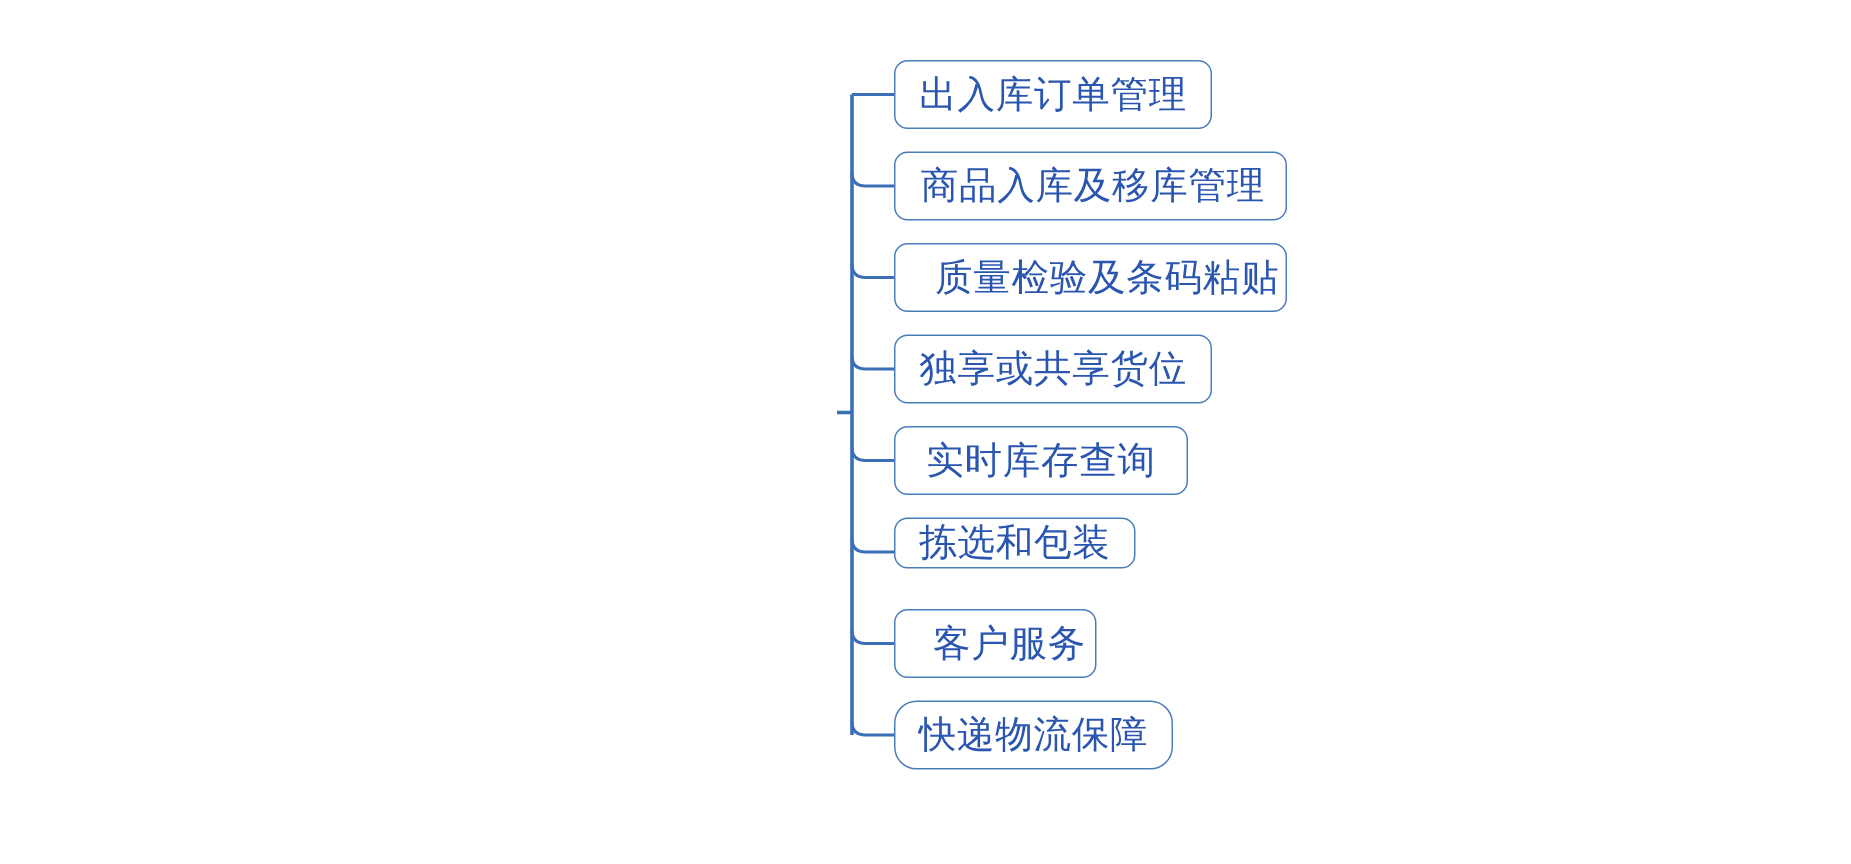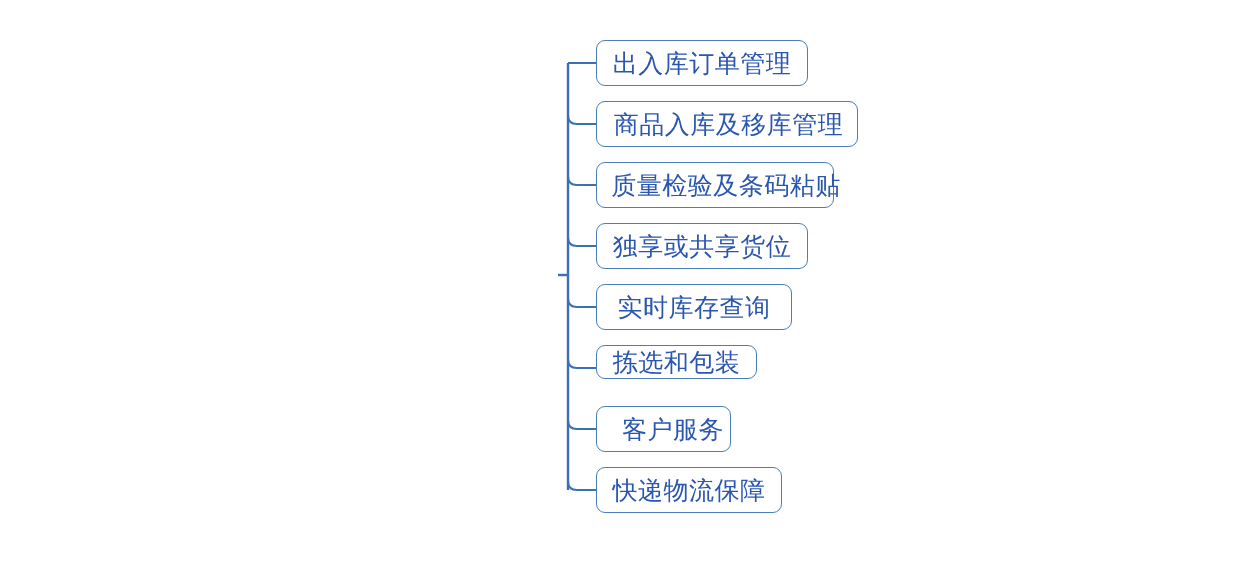--- a/index.html
+++ b/index.html
@@ -88,33 +88,33 @@
   </svg>
 
 
   <div id="child-nodes">
       <div class="node node-child" style="left: 596px; top: 40px; width: 212px; height: 46px; border-color: rgb(74, 126, 187); color: rgb(42, 86, 176);">
         <span class="node-label">出入库订单管理</span>
       </div>
       <div class="node node-child" style="left: 596px; top: 101px; width: 262px; height: 46px; border-color: rgb(74, 126, 187); color: rgb(42, 86, 176); padding-left: 16px;">
         <span class="node-label">商品入库及移库管理</span>
       </div>
-      <div class="node node-child" style="left: 596px; top: 162px; width: 238px; height: 46px; border-color: rgb(74, 126, 187); color: rgb(42, 86, 176); padding-left: 35px;">
+      <div class="node node-child" style="left: 596px; top: 162px; width: 262px; height: 46px; border-color: rgb(74, 126, 187); color: rgb(42, 86, 176); padding-left: 35px;">
         <span class="node-label">质量检验及条码粘贴</span>
       </div>
       <div class="node node-child" style="left: 596px; top: 223px; width: 212px; height: 46px; border-color: rgb(74, 126, 187); color: rgb(42, 86, 176);">
         <span class="node-label">独享或共享货位</span>
       </div>
       <div class="node node-child" style="left: 596px; top: 284px; width: 196px; height: 46px; border-color: rgb(74, 126, 187); color: rgb(42, 86, 176);">
         <span class="node-label">实时库存查询</span>
       </div>
       <div class="node node-child" style="left: 596px; top: 345px; width: 161px; height: 34px; border-color: rgb(74, 126, 187); color: rgb(42, 86, 176);">
         <span class="node-label">拣选和包装</span>
       </div>
       <div class="node node-child" style="left: 596px; top: 406px; width: 135px; height: 46px; border-color: rgb(74, 126, 187); color: rgb(42, 86, 176); padding-left: 32px;">
         <span class="node-label">客户服务</span>
       </div>
-      <div class="node node-child" style="left: 596px; top: 467px; width: 186px; height: 46px; border-color: rgb(74, 126, 187); color: rgb(42, 86, 176);">
+      <div class="node node-child" style="left: 596px; top: 467px; width: 186px; height: 46px; border-color: rgb(74, 126, 187); color: rgb(42, 86, 176); border-radius: 15px;">
         <span class="node-label">快递物流保障</span>
       </div>
     </div>
 
 </div>
 
 </body></html>

